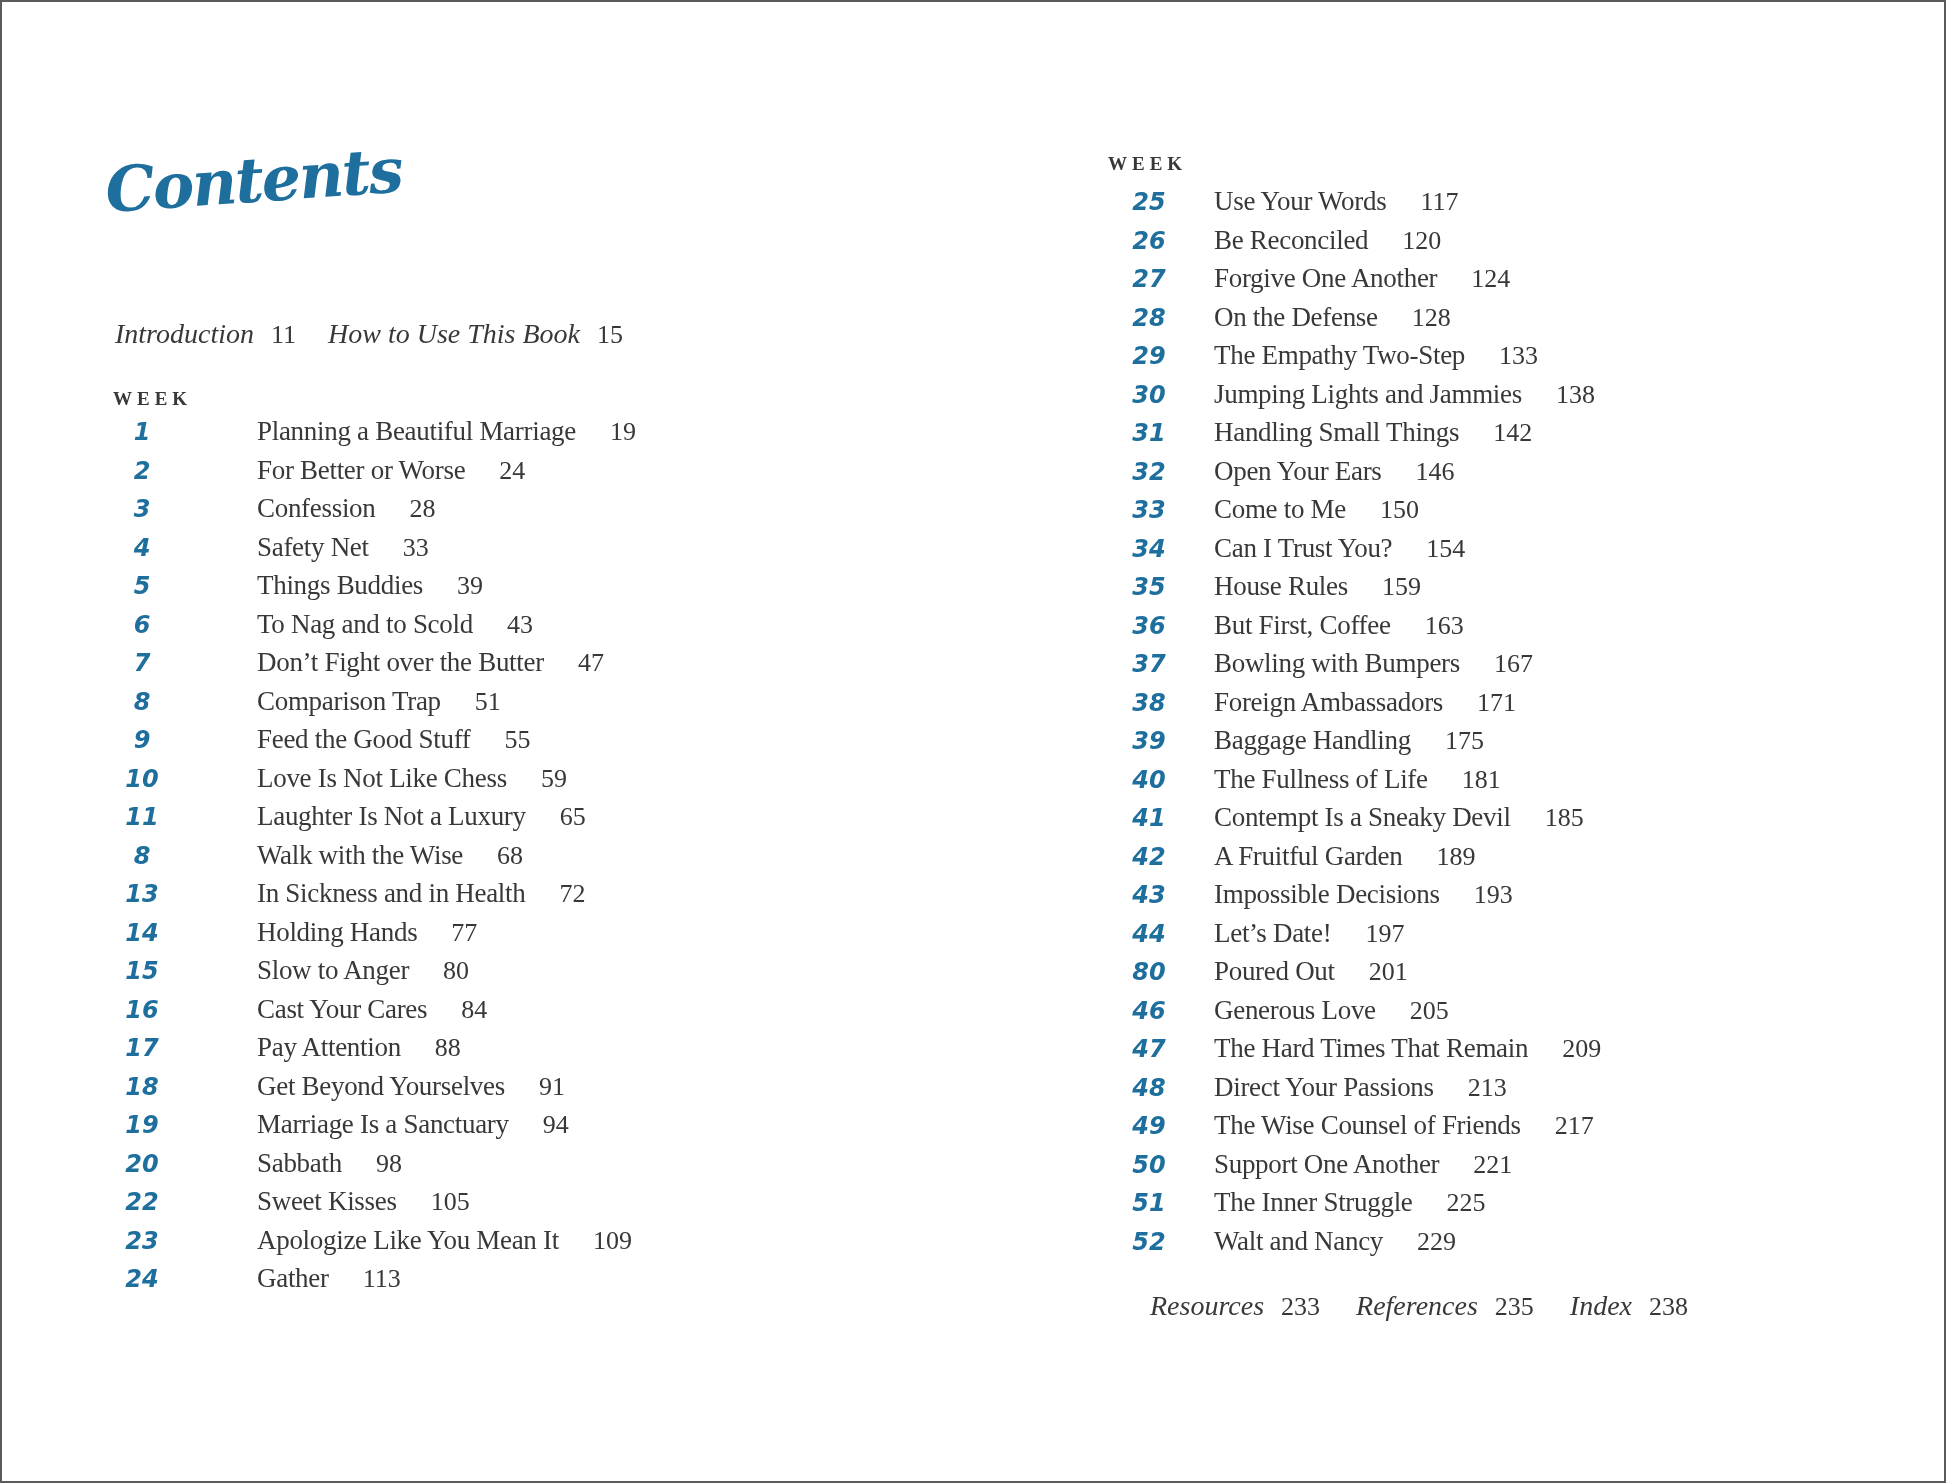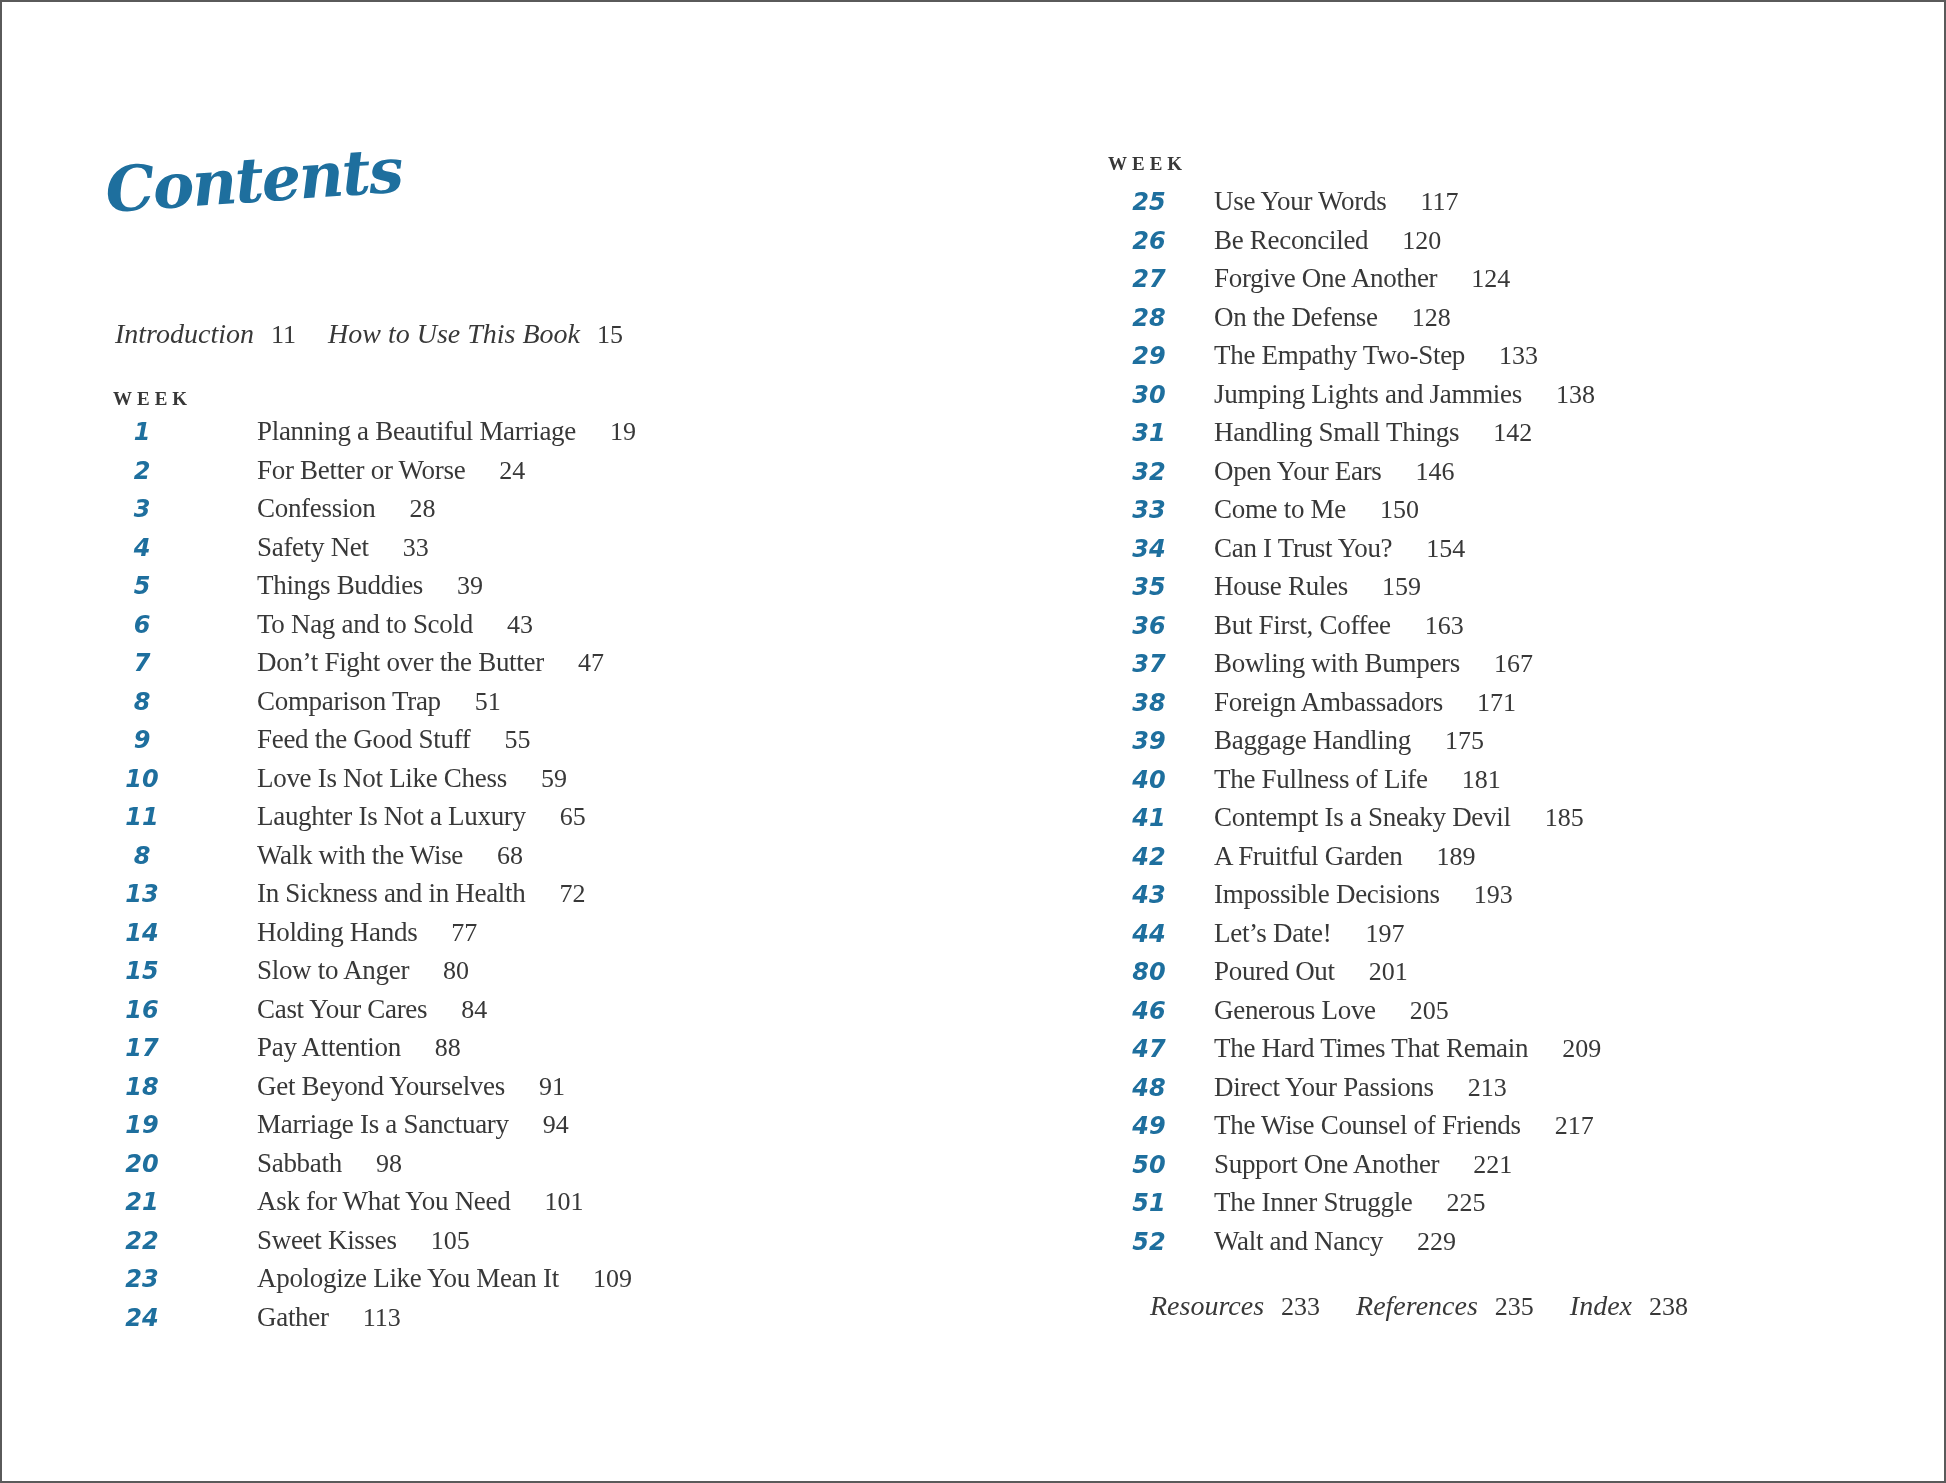--- a/index.html
+++ b/index.html
@@ -155,25 +155,20 @@
         <span class="wk">19</span>
         <span class="ttl">Marriage Is a Sanctuary</span>
         <span class="pg">94</span>
       </div>
       <div class="row">
         <span class="wk">20</span>
         <span class="ttl">Sabbath</span>
         <span class="pg">98</span>
       </div>
       <div class="row">
-        <span class="wk">21</span>
-        <span class="ttl">Ask for What You Need</span>
-        <span class="pg">101</span>
-      </div>
-      <div class="row">
         <span class="wk">22</span>
         <span class="ttl">Sweet Kisses</span>
         <span class="pg">105</span>
       </div>
       <div class="row">
         <span class="wk">23</span>
         <span class="ttl">Apologize Like You Mean It</span>
         <span class="pg">109</span>
       </div>
       <div class="row">

